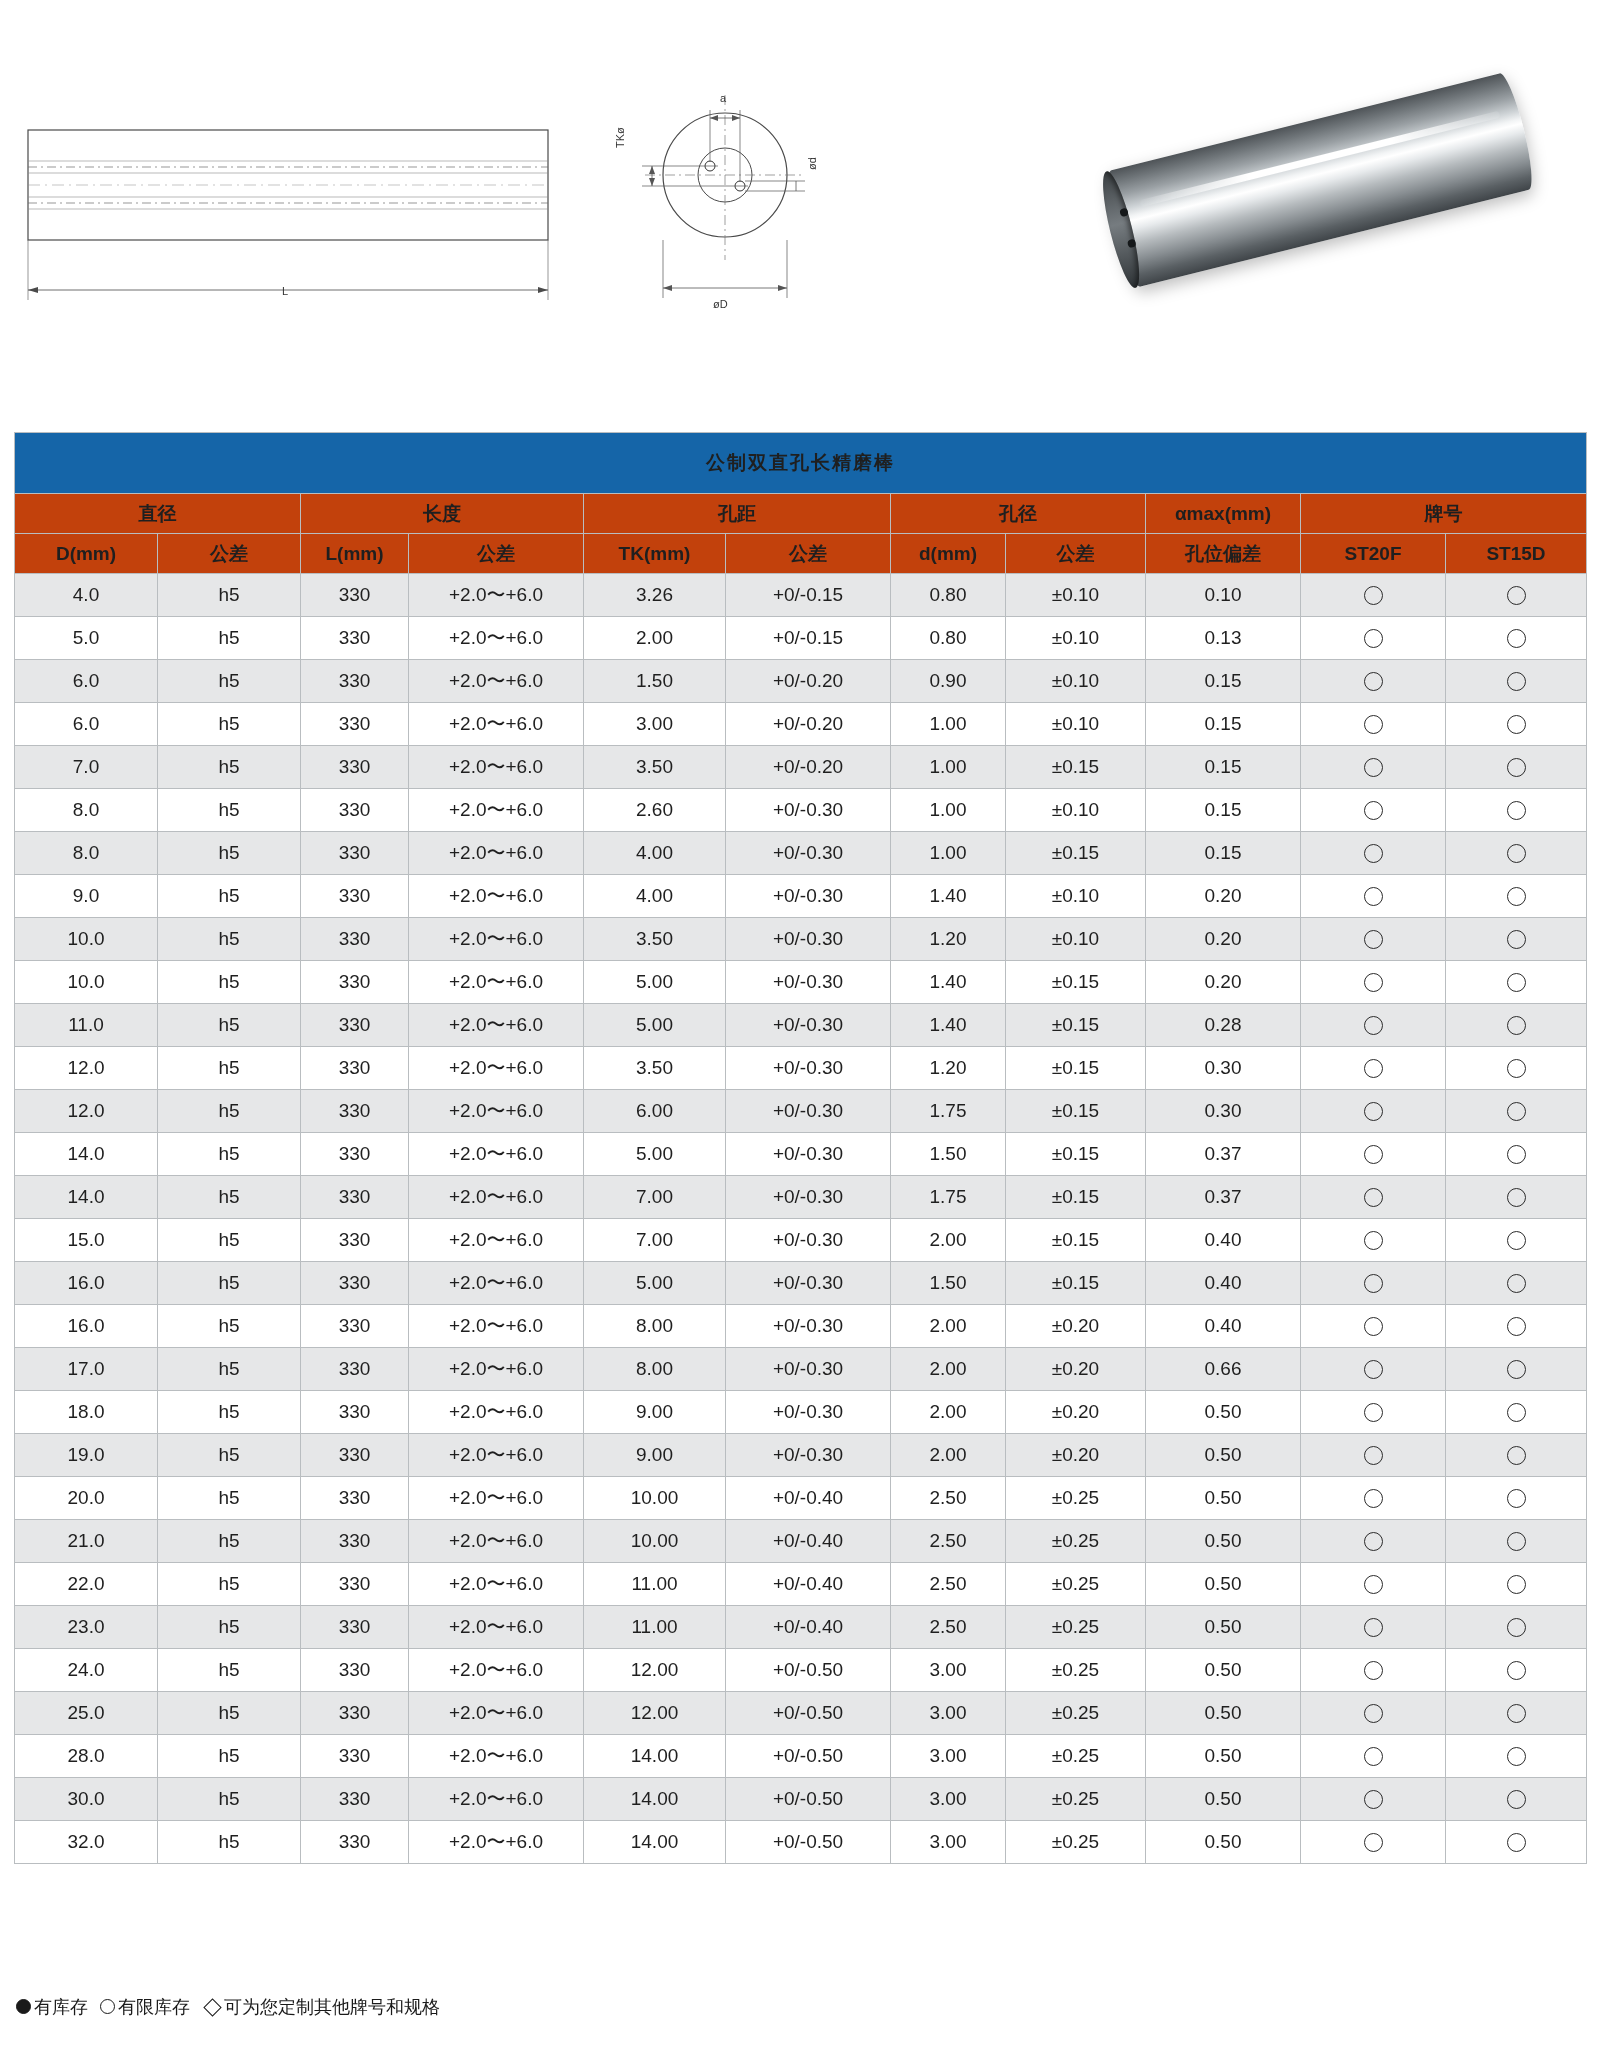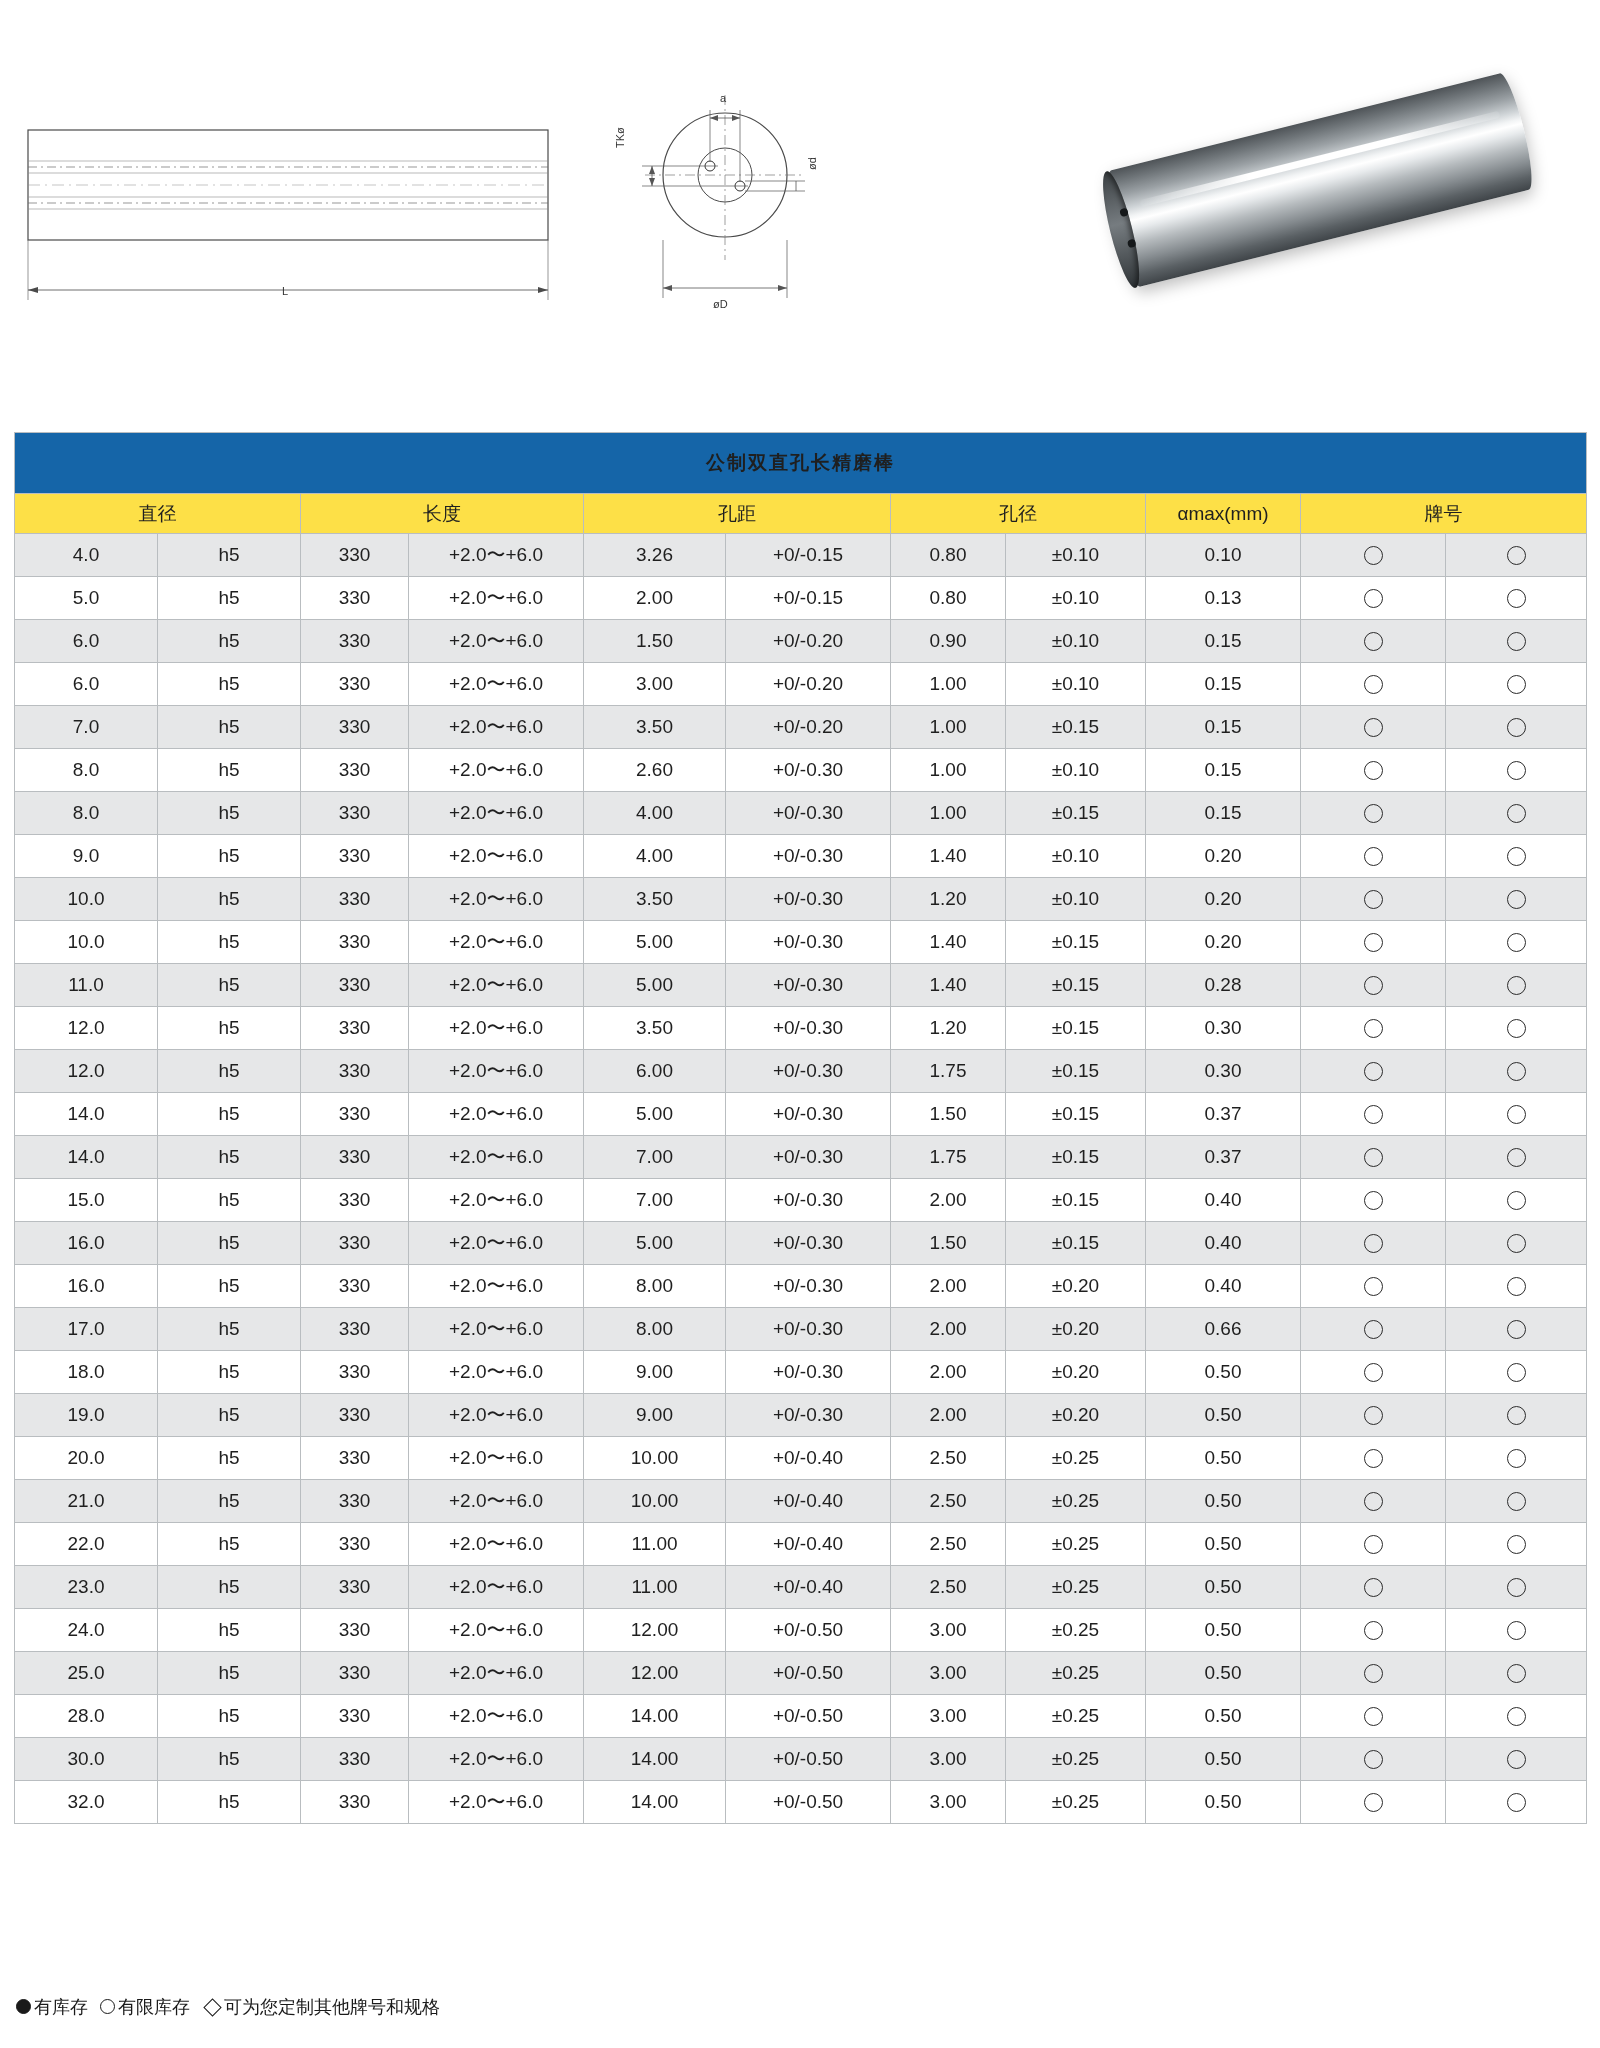--- a/index.html
+++ b/index.html
@@ -132,23 +132,23 @@
   .title-row th {
     background: #1565a8;
     color: #ffffff;
     font-size: 28px;
     font-weight: bold;
     letter-spacing: 2px;
     height: 58px;
     border: 1px solid #1565a8;
   }
   .hdr th {
-    background: #fde047;
+    background: #c2410c;
     height: 37px;
-    font-weight: normal;
+    font-weight: bold;
     font-size: 19px;
   }
   tbody td {
     height: 40px;
   }
   tbody tr:nth-child(odd) td {
     background: #e6e7e8;
   }
   tbody tr:nth-child(even) td {
     background: #ffffff;
@@ -291,20 +291,33 @@
         <th colspan="11">公制双直孔长精磨棒</th>
       </tr>
       <tr class="hdr">
         <th colspan="2">直径</th>
         <th colspan="2">长度</th>
         <th colspan="2">孔距</th>
         <th colspan="2">孔径</th>
         <th rowspan="1">αmax(mm)</th>
         <th colspan="2">牌号</th>
       </tr>
+      <tr class="hdr">
+        <th>D(mm)</th>
+        <th>公差</th>
+        <th>L(mm)</th>
+        <th>公差</th>
+        <th>TK(mm)</th>
+        <th>公差</th>
+        <th>d(mm)</th>
+        <th>公差</th>
+        <th>孔位偏差</th>
+        <th>ST20F</th>
+        <th>ST15D</th>
+      </tr>
     </thead>
     <tbody id="spec-body">
         <tr>
           <td>4.0</td>
           <td>h5</td>
           <td>330</td>
           <td>+2.0〜+6.0</td>
           <td>3.26</td>
           <td>+0/-0.15</td>
           <td>0.80</td>

